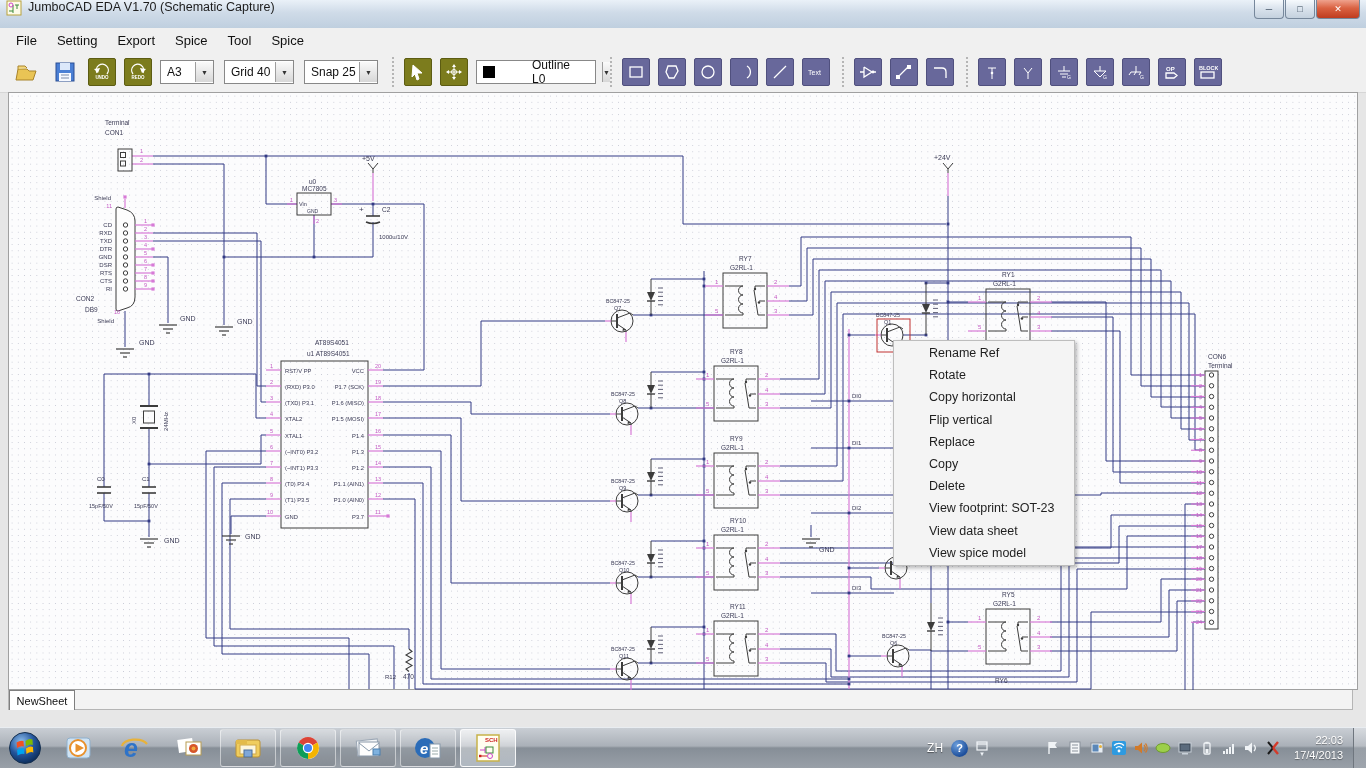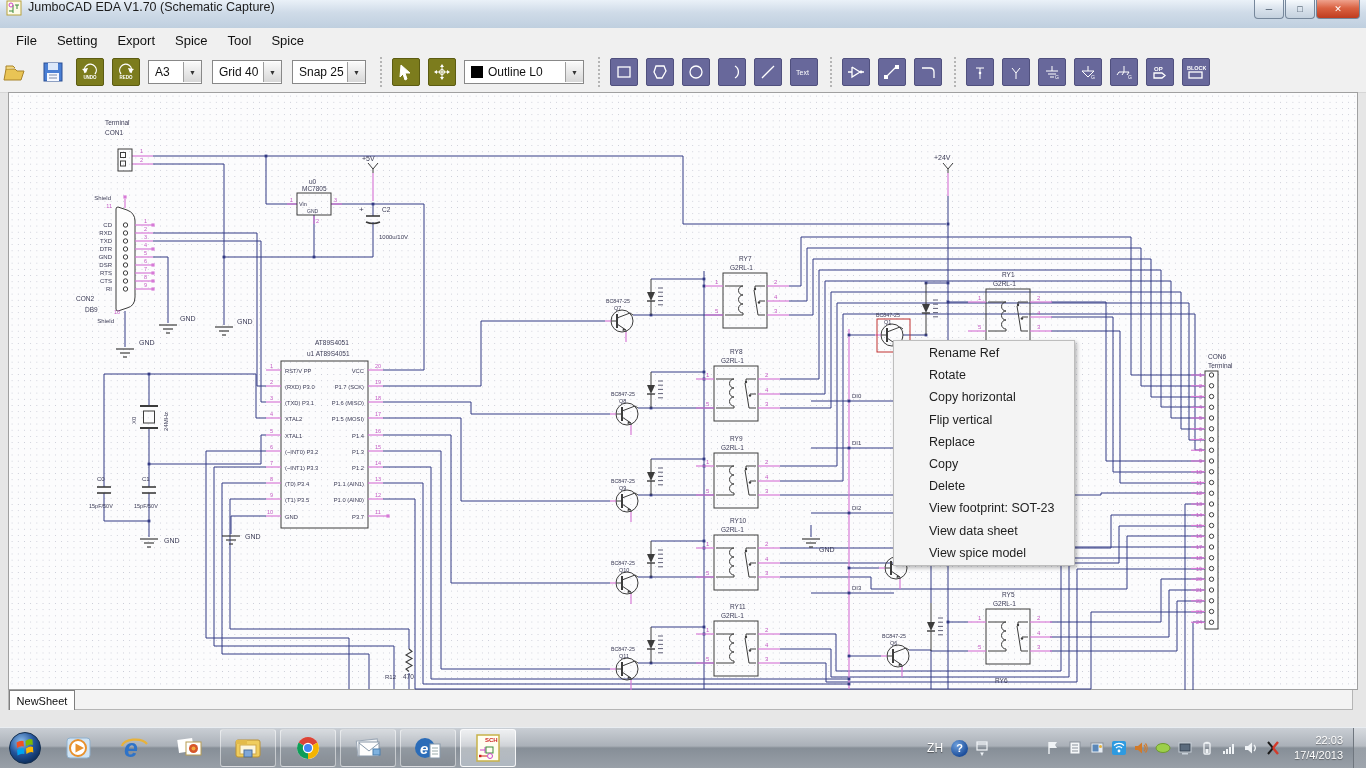--- a/index.html
+++ b/index.html
@@ -14,21 +14,21 @@
   #winbtns{position:absolute;right:6px;top:0;display:flex;}
   .winbtn{width:28px;height:18px;margin-left:1px;border:1px solid #76879b;border-top:none;
     border-radius:0 0 4px 4px;background:linear-gradient(#f6fafd,#d9e2ec 50%,#c4d1de);
     color:#2c3e50;font-size:9px;display:flex;align-items:center;justify-content:center;}
   .winbtn.close{width:42px;background:linear-gradient(#f0a violet,#d95e3f);
     background:linear-gradient(#efa28d,#da6242 45%,#bf3c1f);color:#fff;border-color:#8d3category;}
   #menubar{position:absolute;left:0;top:28px;right:0;height:24px;background:#f0f0f0;
     display:flex;align-items:center;padding-left:6px;border-bottom:1px solid #e3e3e3;}
   .menu-item{padding:3px 10px;font-size:13px;color:#111;}
   #toolbar{position:absolute;left:0;top:52px;right:0;height:40px;background:#f0f0f0;
-    border-bottom:1px solid #d6d6d6;display:flex;align-items:center;}
+    border-bottom:1px solid #d6d6d6;display:flex;align-items:center;padding-left:12px;}
   .tbtn{width:26px;height:26px;margin-right:8px;border-radius:2px;display:flex;
     flex-direction:column;align-items:center;justify-content:center;flex:0 0 auto;}
   .tbtn.plain{background:transparent;border:none;width:30px;}
   .tbtn.olive{background:#7c7c1d;border:1px solid #5c5c12;}
   .tbtn.slate{background:#68689b;border:1px solid #50507e;}
   .tbtn .blabel{font-size:4.5px;color:#fff;line-height:1;margin-top:1px;font-weight:bold;}
   .tsep{width:0;height:30px;border-left:2px dotted #b5b5b5;margin:0 10px 0 4px;flex:0 0 auto;}
   .tdrop{height:22px;background:#fff;border:1px solid #888;display:flex;align-items:center;
     font-size:12px;color:#111;padding-left:6px;margin-right:10px;flex:0 0 auto;}
   .tdrop .swatch{width:12px;height:12px;background:#000;margin-right:5px;flex:0 0 auto;}
@@ -150,21 +150,21 @@
       </svg>
     </div>
     <div class="tbtn olive">
       <svg width="18" height="18" viewBox="0 0 18 18">
         <path d="M9,1 L11,4 H7 Z M9,17 L7,14 h4 Z M1,9 L4,7 v4 Z M17,9 L14,11 V7 Z" fill="#fff"></path>
         <line x1="9" y1="3" x2="9" y2="15" stroke="#fff"></line>
         <line x1="3" y1="9" x2="15" y2="9" stroke="#fff"></line>
         <circle cx="9" cy="9" r="2.5" fill="none" stroke="#fff"></circle>
       </svg>
     </div>
-    <div class="tdrop" style="width: 112px;">
+    <div class="tdrop" style="width: 112px; gap: 32px;">
       <span class="swatch" style="background: rgb(0, 0, 0);"></span>
       <span>Outline L0</span>
       <span class="arrowbox">▼</span>
     </div>
     <div class="tsep"></div>
     <div class="tbtn slate">
       <svg width="18" height="18" viewBox="0 0 18 18">
         <rect x="3" y="4" width="12" height="10" stroke="#fff" fill="none" stroke-width="1.3"></rect>
       </svg>
     </div>

